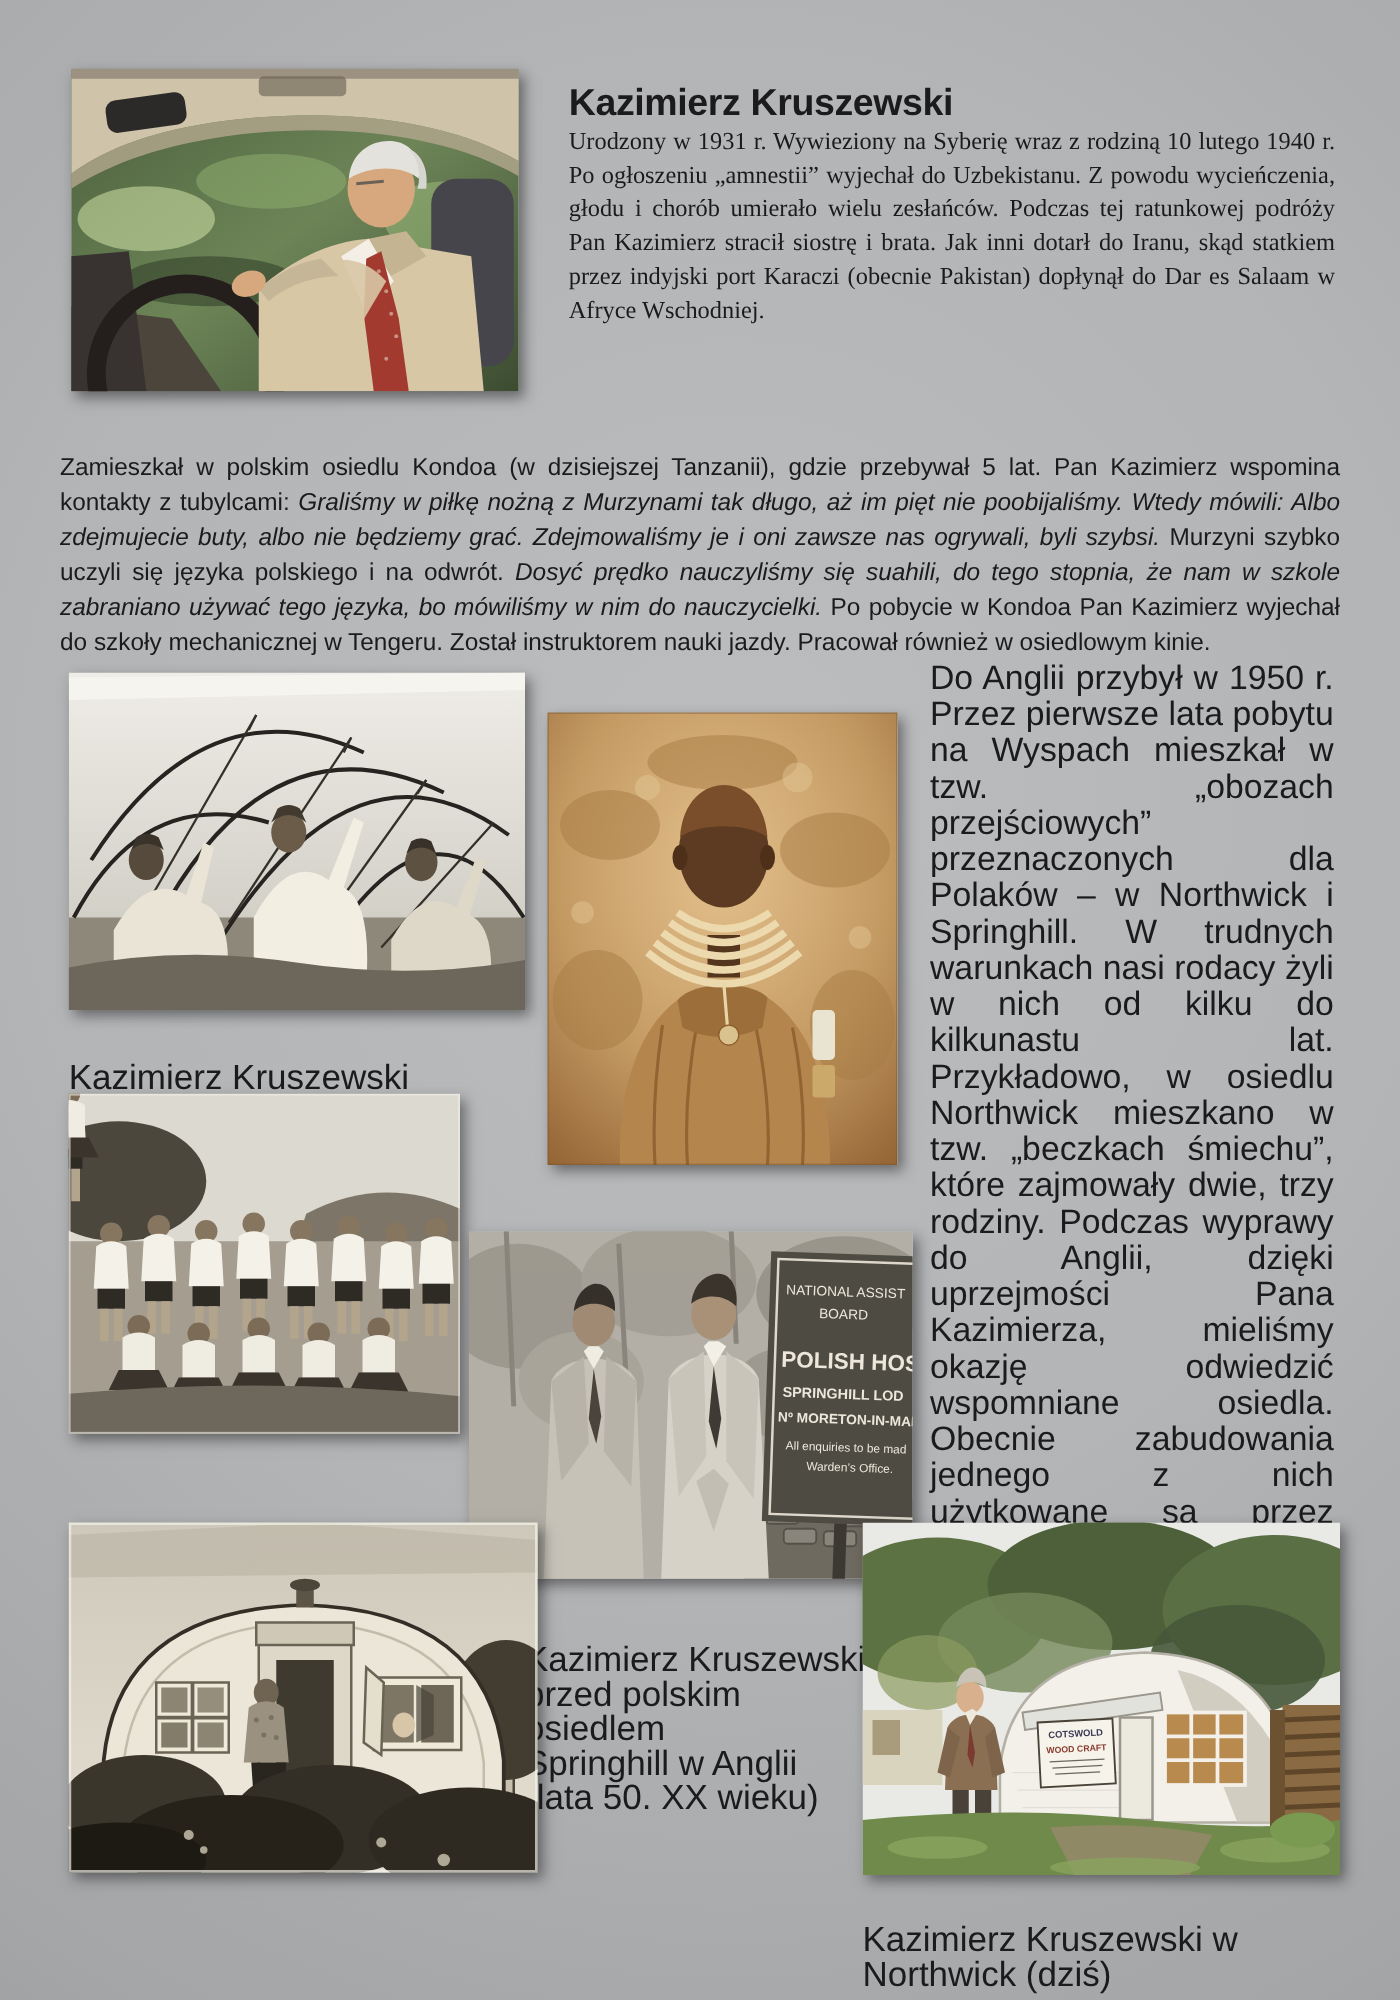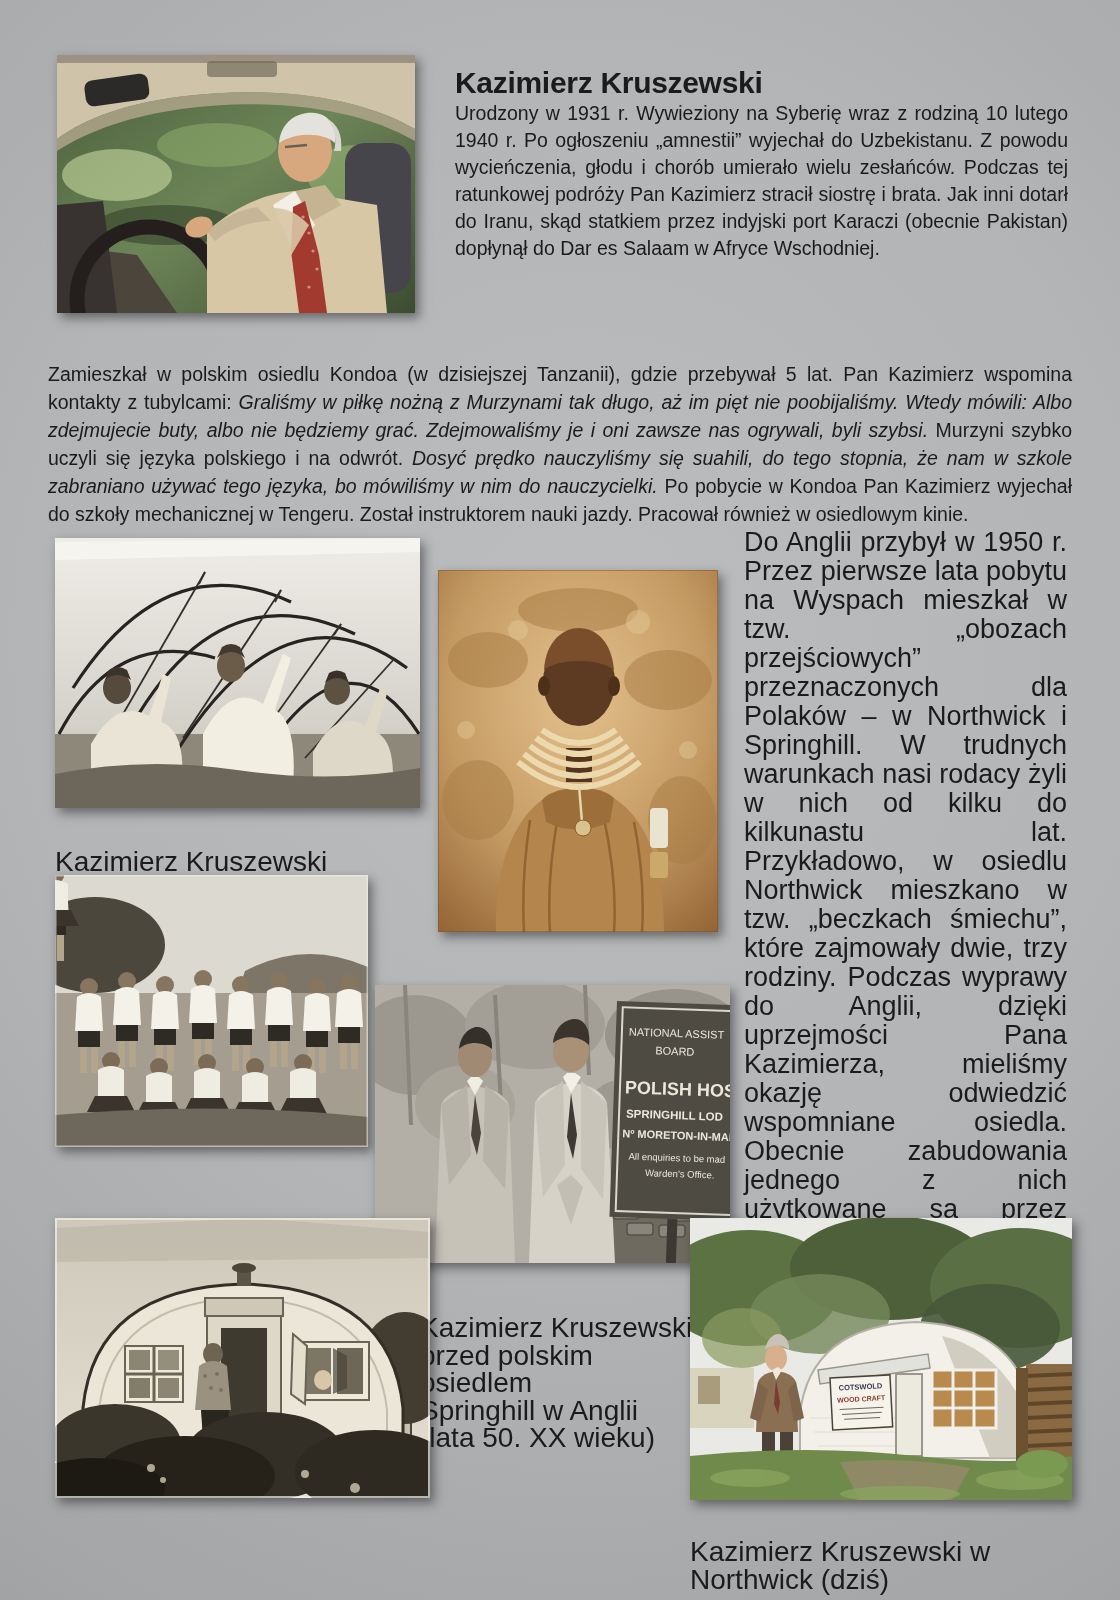--- a/index.html
+++ b/index.html
@@ -6,21 +6,21 @@
   .page {
     position:relative; width:1120px; height:1600px; margin:0 auto;
     font-family:"Liberation Sans", sans-serif; color:#1b1b1d;
     background: radial-gradient(135% 100% at 52% 40%, #bcbdbf 0%, #b3b4b6 38%, #a4a5a7 68%, #8d8e90 100%);
     overflow:hidden;
   }
   .photo { position:absolute; box-shadow: 4px 5px 10px rgba(25,25,25,.5); }
   .photo svg { display:block; }
   .page-title { position:absolute; left:455px; top:46px; font-size:30px; font-weight:bold; letter-spacing:-0.3px; }
   .body-text { position:absolute; text-align:justify; font-size:19.5px; }
-  .intro { left:455px; top:100px; width:613px; line-height:27px; }
+  .intro { left:455px; top:100px; width:613px; line-height:27px;font-family:Liberation Serif, serif; }
   .kondoa { left:48px; top:360px; width:1024px; line-height:28px; }
   .col-right { left:744px; top:528px; width:323px; font-size:27px; line-height:29px; }
   .col-right .para2 { margin-top:29px; }
   .it { font-style:italic; }
   .caption { position:absolute; white-space:pre-line; font-size:28px; line-height:27.5px;margin-top:32px; }
   .cap-archers   { left:55px;  top:816px;  width:365px; }
   .cap-football  { left:55px;  top:1158px; width:313px; }
   .cap-springhill{ left:420px; top:1282px; width:275px; }
   .cap-hut       { left:30px;  top:1506px; width:420px; }
   .cap-northwick { left:690px; top:1506px; width:382px; }

